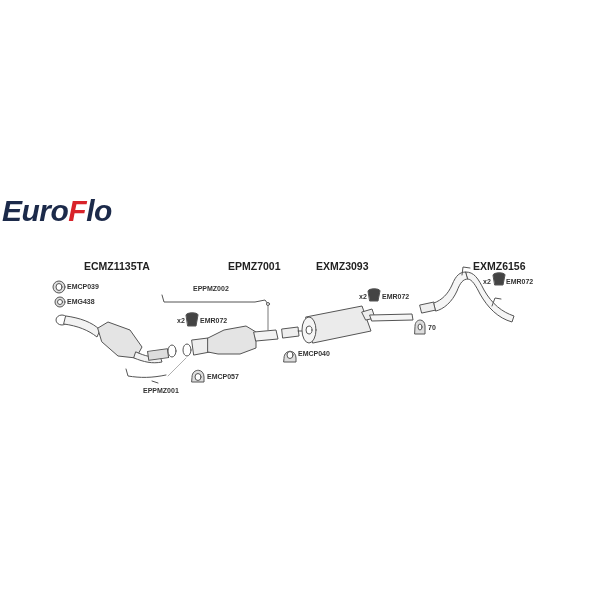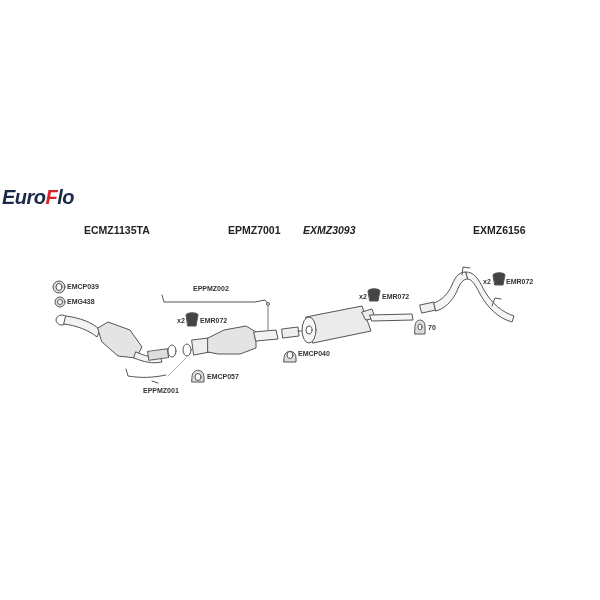--- a/index.html
+++ b/index.html
@@ -1,31 +1,31 @@
 <!DOCTYPE html>
 <html><head>
 <meta charset="utf-8">
 <style>
   html, body { margin: 0; padding: 0; background: #ffffff; }
   body { width: 600px; height: 600px; position: relative; overflow: hidden; font-family: "Liberation Sans", sans-serif; }
-  .logo { position: absolute; left: 2px; top: 186px; font-family: "Liberation Sans", sans-serif; font-weight: bold; font-style: italic; font-size: 20px; letter-spacing: -0.5px; color: #1c2a4a; }
+  .logo { position: absolute; left: 2px; top: 194px; font-family: "Liberation Sans", sans-serif; font-weight: bold; font-style: italic; font-size: 30px; letter-spacing: -0.5px; color: #1c2a4a; }
   .logo .f { color: #d8232a; }
-  .section-title { position: absolute; font-weight: bold; font-size: 10.5px; color: #222; }
+  .section-title { position: absolute; font-weight: bold; font-size: 10.5px; color: #222; margin-top: 36px; }
   .part-label { position: absolute; font-weight: bold; font-size: 7px; color: #333; }
   .qty { position: absolute; font-weight: bold; font-size: 7px; color: #333; }
   svg.diagram { position: absolute; left: 0; top: 0; }
 </style>
 </head>
 <body>
 
 <div class="logo"><span>Euro</span><span class="f">F</span><span>lo</span></div>
 
 <div class="section-title" style="left:84px; top:224px;">ECMZ1135TA</div>
 <div class="section-title" style="left:228px; top:224px;">EPMZ7001</div>
-<div class="section-title" style="left:303px; top:224px;font-style:italic;">EXMZ3093</div>
+<div class="section-title" style="left:316px; top:224px;">EXMZ3093</div>
 <div class="section-title" style="left:446px; top:224px;padding-left:27px;">EXMZ6156</div>
 
 <svg class="diagram" width="600" height="600" viewBox="0 0 600 600">
   <g fill="#eeeeee" stroke="#555" stroke-width="1" stroke-linejoin="round" stroke-linecap="round">
 
     <g>
       <ellipse cx="59" cy="287" rx="6" ry="6" fill="#ddd"></ellipse>
       <ellipse cx="59" cy="287" rx="3" ry="3.5" fill="#fff"></ellipse>
     </g>
 

